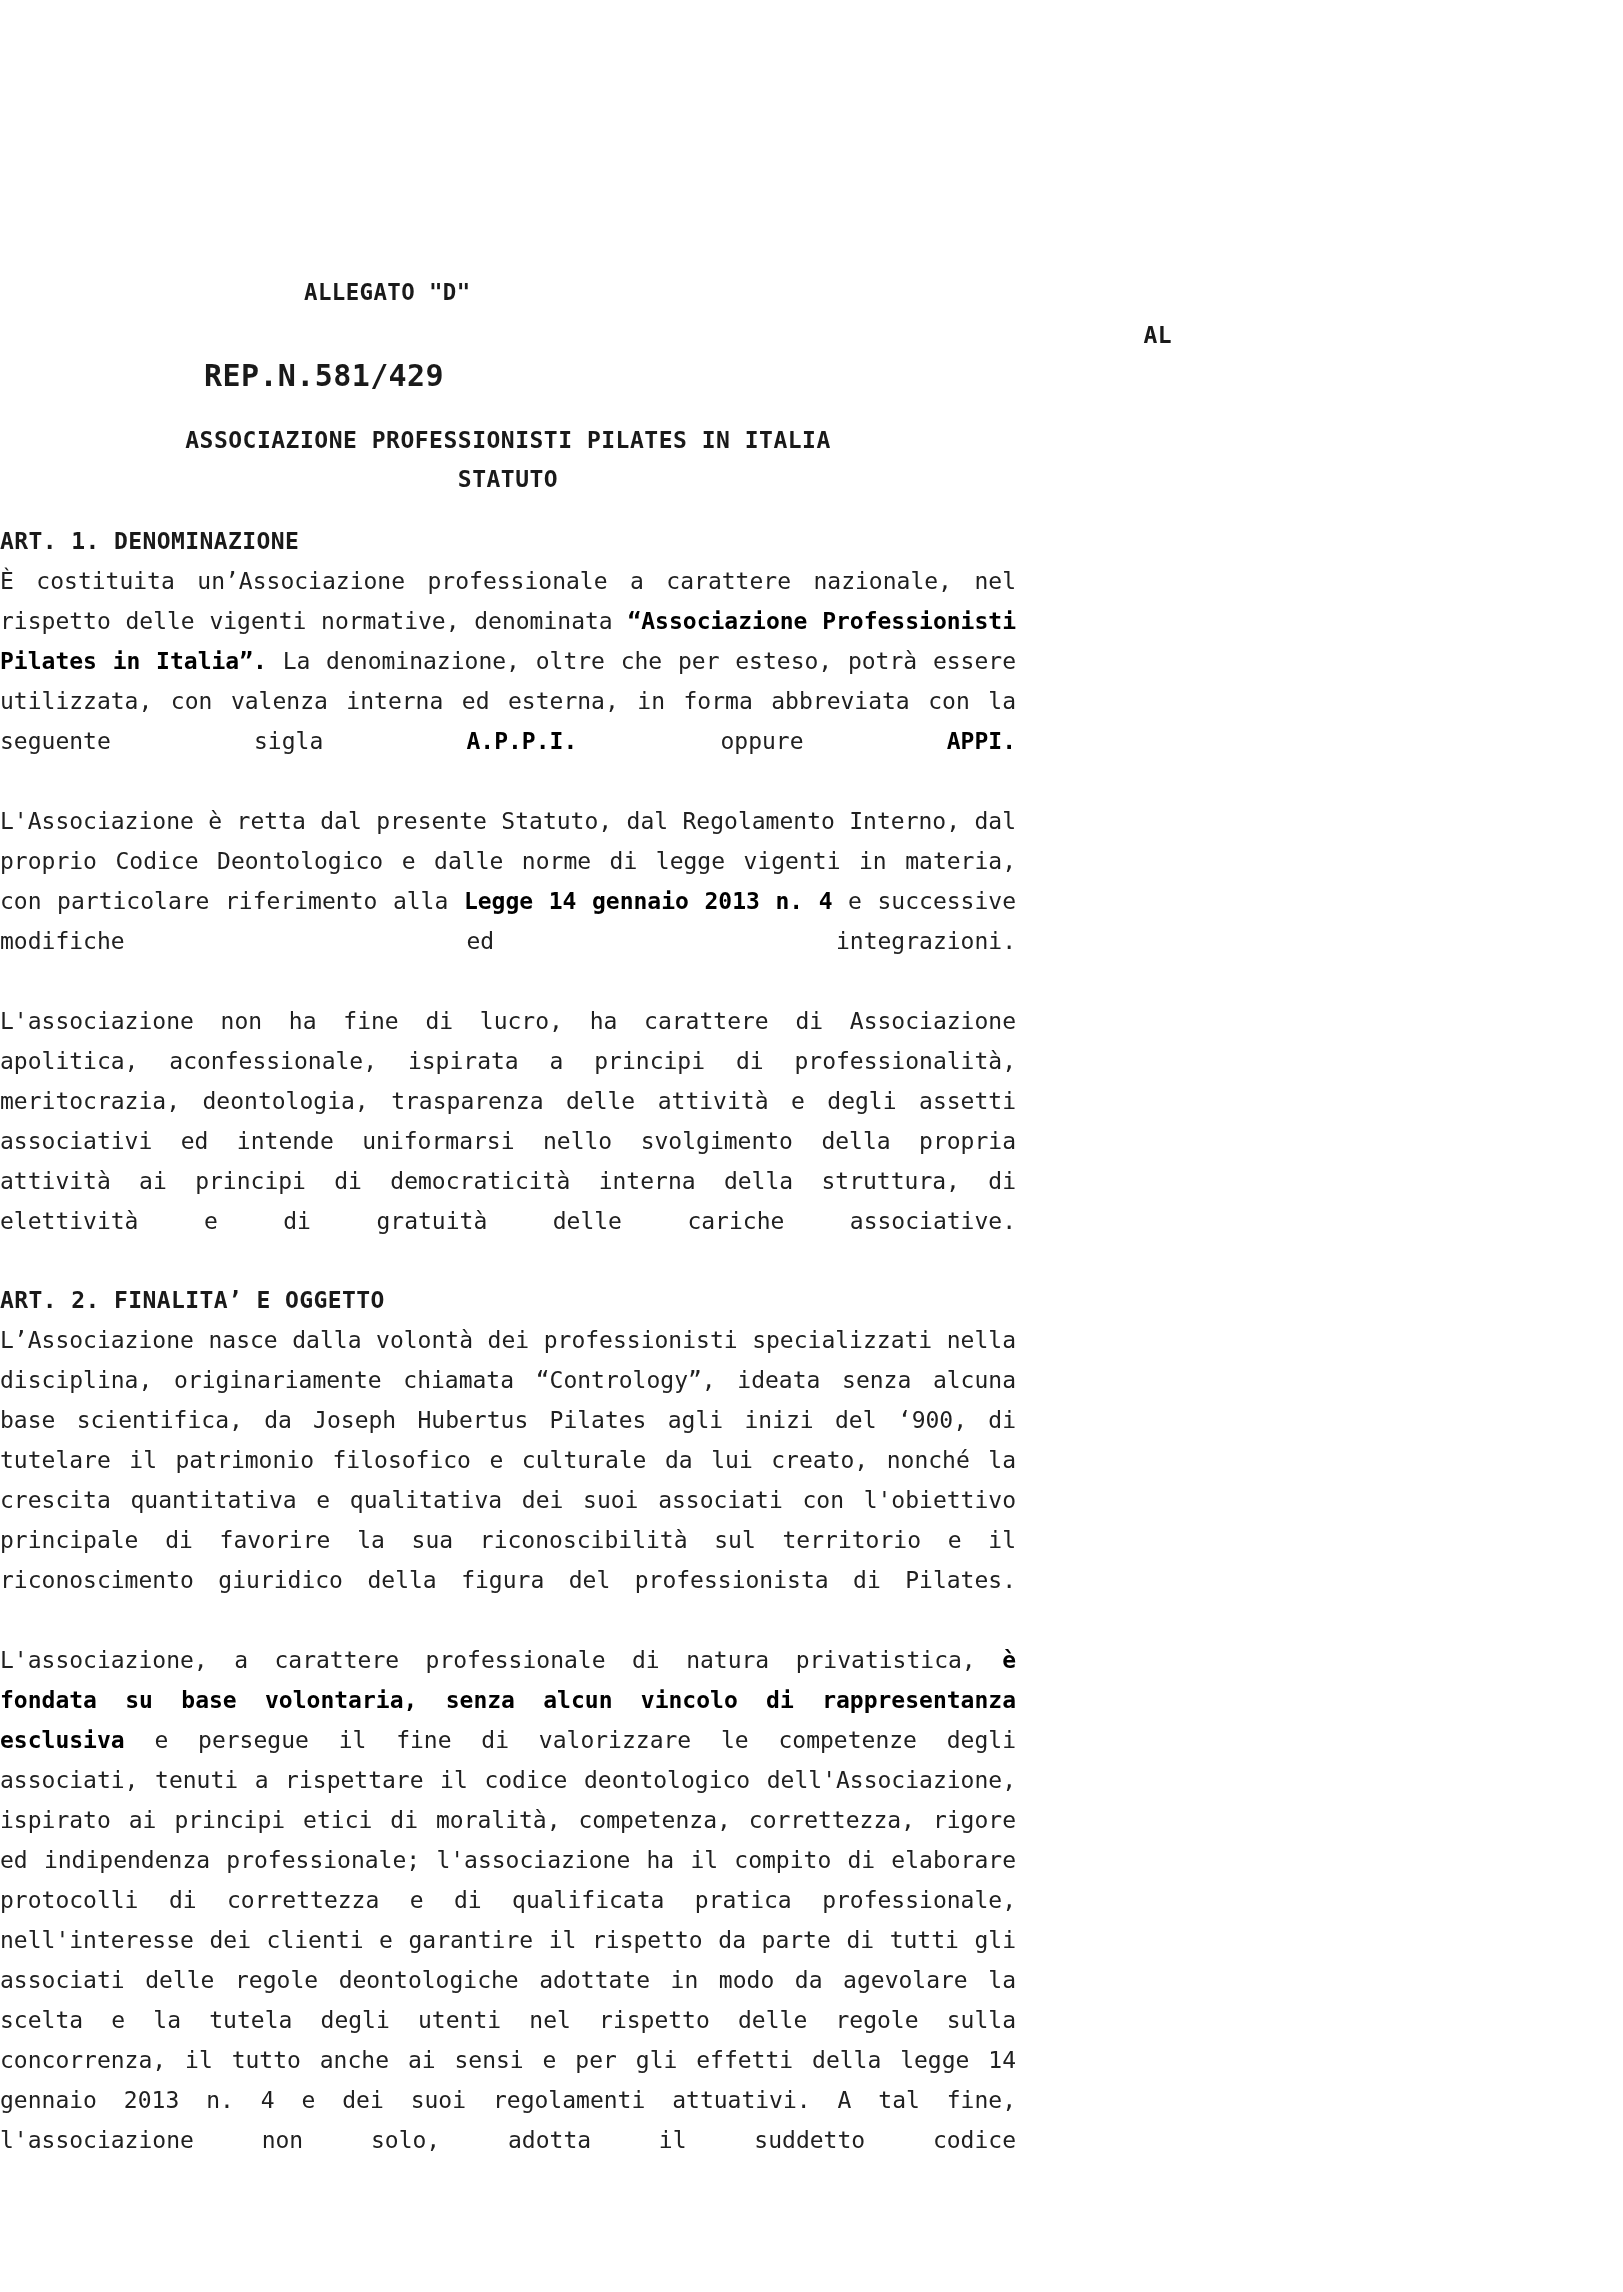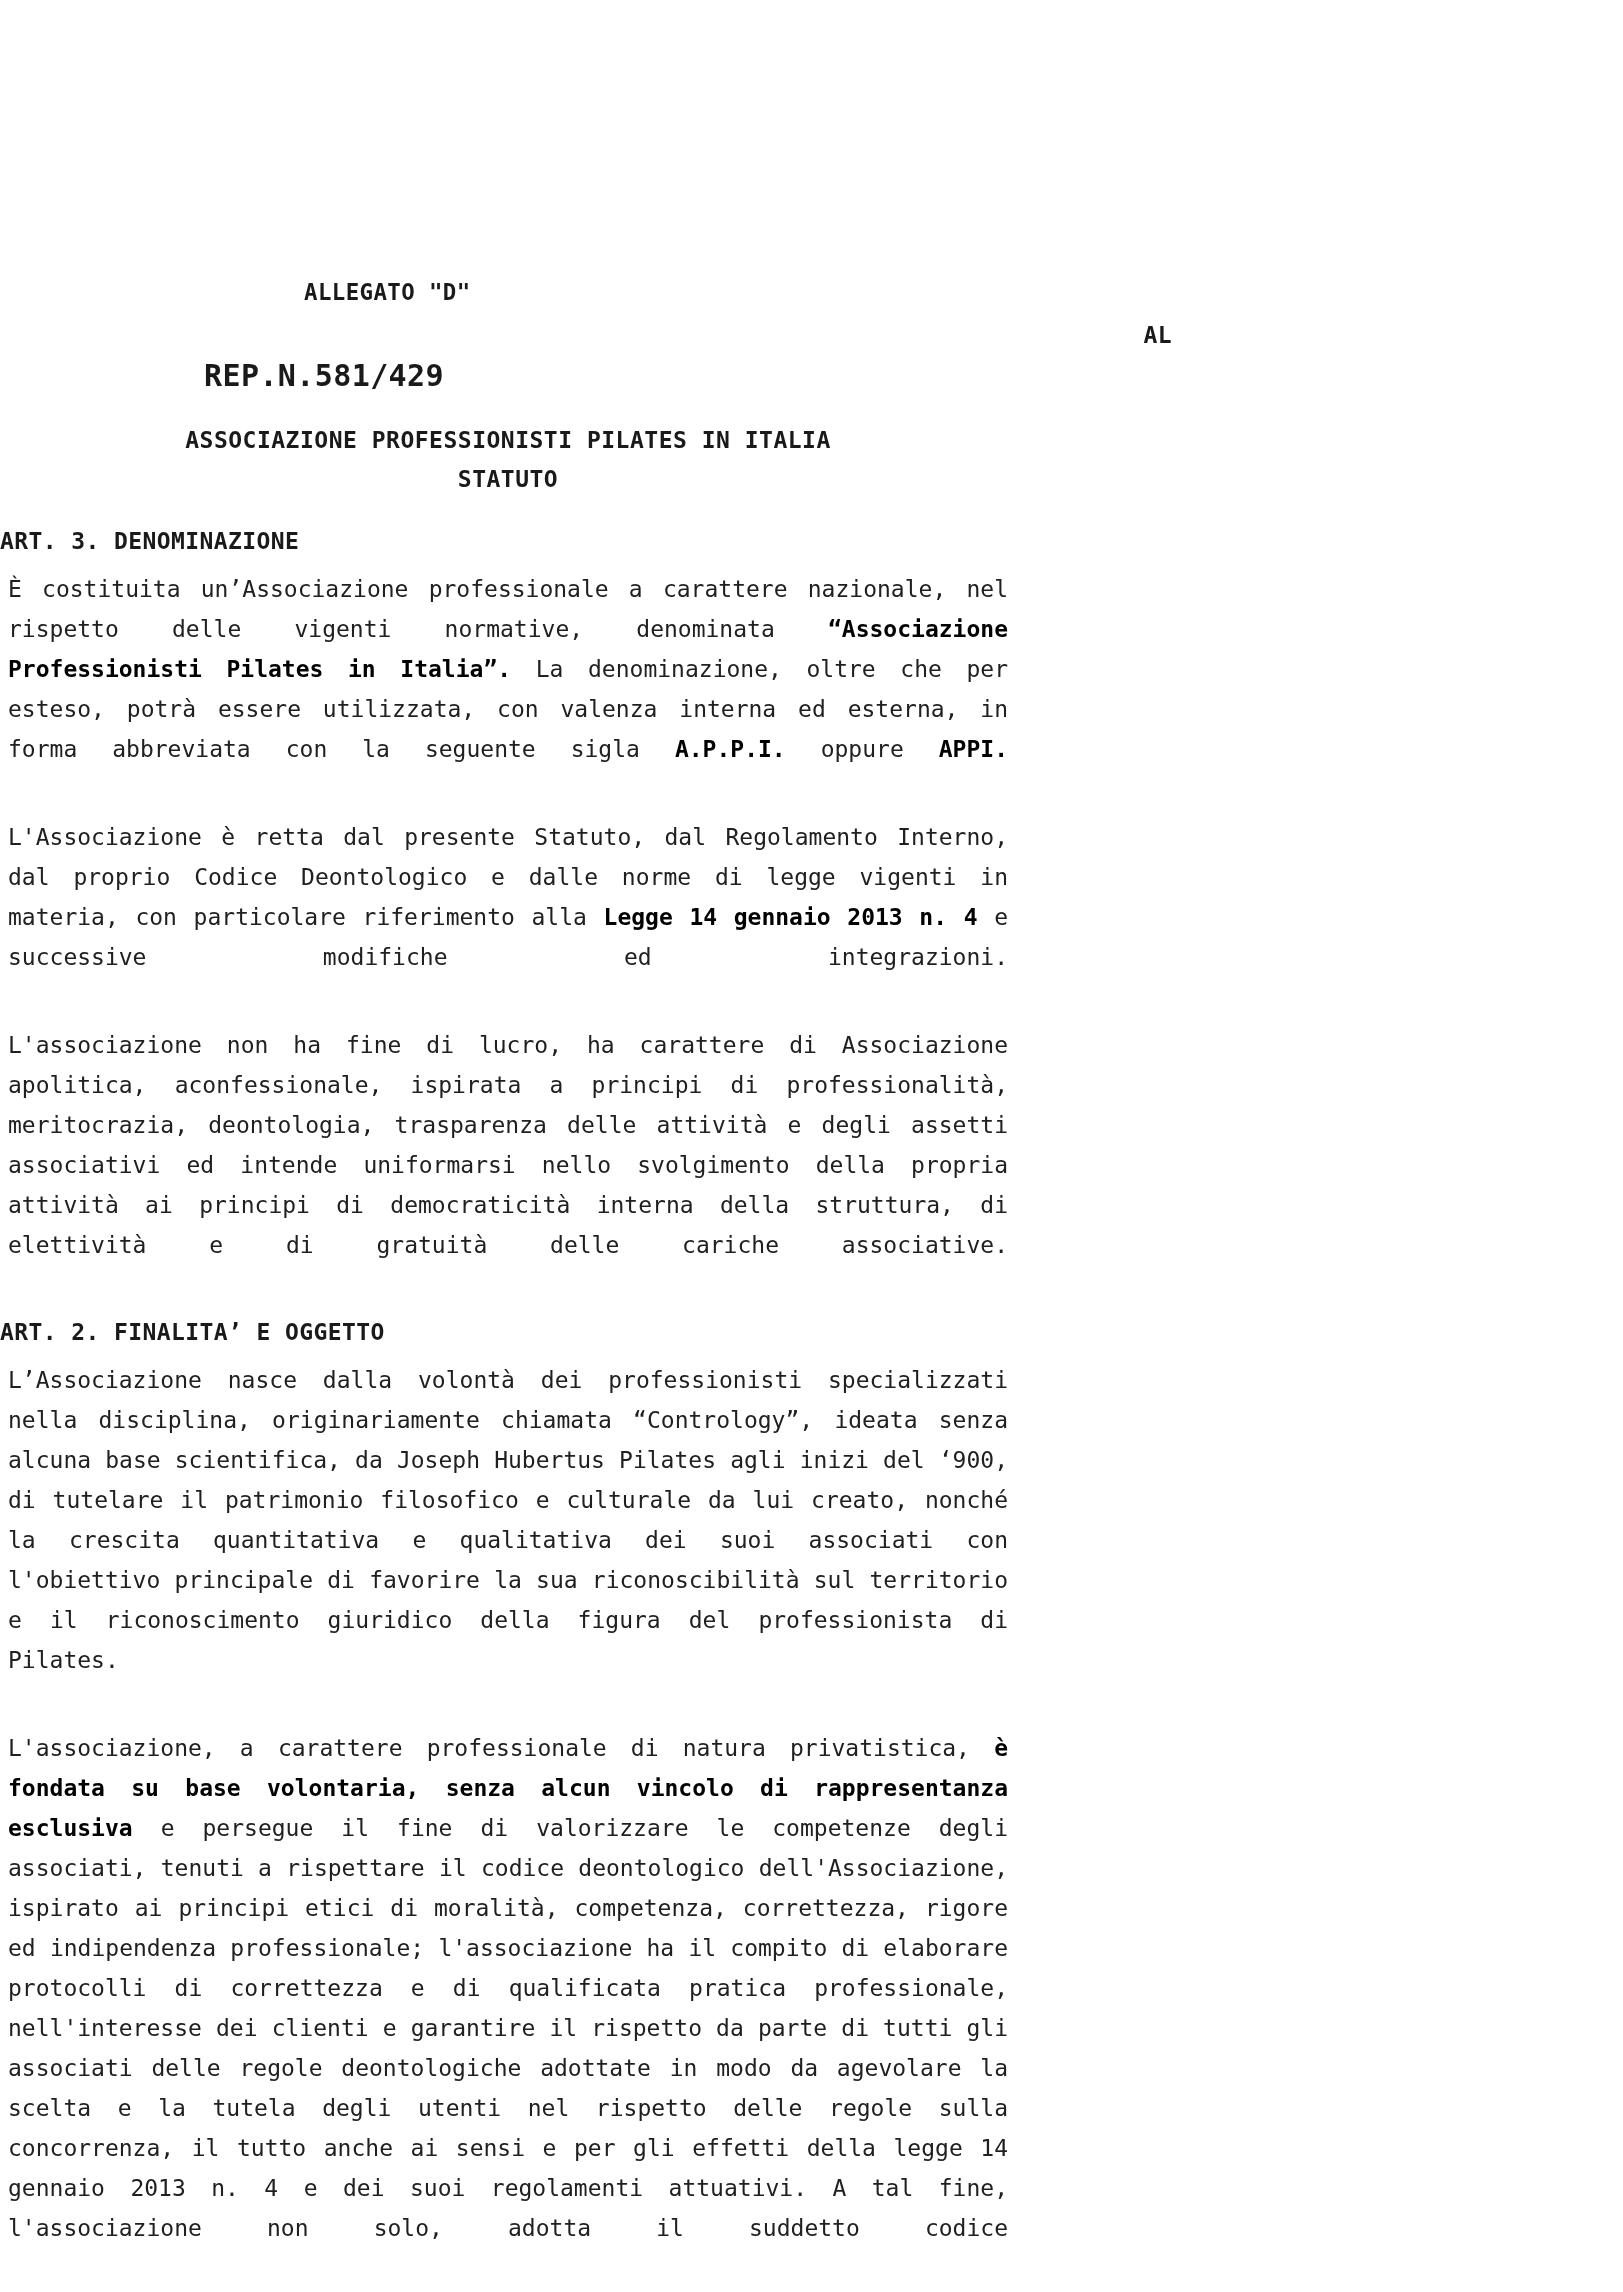--- a/index.html
+++ b/index.html
@@ -69,21 +69,21 @@
   .art-heading {
     font-weight: bold;
     font-size: 23px;
     letter-spacing: 0.4px;
     line-height: 39px;
     text-align: left;
     white-space: pre;
   }
   
   p.body {
-    margin: 8px;
+    margin: 0;
     font-size: 23px;
     line-height: 40px;
     text-align: justify;
     text-justify: inter-word;
     -webkit-hyphens: none;
     hyphens: none;
     color: #202020;
   }
   p.body.lastline-left:after {
     content: "";
@@ -117,21 +117,21 @@
   </div>
 
   <div class="rep">REP.N.581/429</div>
 
   <div id="title-stack">
     <div class="title-center">ASSOCIAZIONE PROFESSIONISTI PILATES IN ITALIA</div>
     <div class="title-center">STATUTO</div>
   </div>
 
   <div id="flow">
-      <div class="art-heading">ART. 3. DENOMINAZIONE</div>
+      <div class="art-heading">ART. 1. DENOMINAZIONE</div>
       <p class="body lastline-left"><span>È costituita un’Associazione professionale a carattere nazionale, nel rispetto delle vigenti normative, denominata </span><b>“Associazione Professionisti Pilates in Italia”.</b><span> La denominazione, oltre che per esteso, potrà essere utilizzata, con valenza interna ed esterna, in forma abbreviata con la seguente sigla </span><b>A.P.P.I.</b><span> oppure </span><b>APPI.</b></p>
       <p class="body lastline-left"><span>L'Associazione è retta dal presente Statuto, dal Regolamento Interno, dal proprio Codice Deontologico e dalle norme di legge vigenti in materia, con particolare riferimento alla </span><b>Legge 14 gennaio 2013 n. 4</b><span> e successive modifiche ed integrazioni.</span></p>
       <p class="body lastline-left"><span>L'associazione non ha fine di lucro, ha carattere di Associazione apolitica, aconfessionale, ispirata a principi di professionalità, meritocrazia, deontologia, trasparenza delle attività e degli assetti associativi ed intende uniformarsi nello svolgimento della propria attività ai principi di democraticità interna della struttura, di elettività e di gratuità delle cariche associative.</span></p>
       <div class="art-heading">ART. 2. FINALITA’ E OGGETTO</div>
       <p class="body lastline-left"><span>L’Associazione nasce dalla volontà dei professionisti specializzati nella disciplina, originariamente chiamata “Contrology”, ideata senza alcuna base scientifica, da Joseph Hubertus Pilates agli inizi del ‘900, di tutelare il patrimonio filosofico e culturale da lui creato, nonché la crescita quantitativa e qualitativa dei suoi associati con l'obiettivo principale di favorire la sua riconoscibilità sul territorio e il riconoscimento giuridico della figura del professionista di Pilates.</span></p>
       <p class="body lastline-left"><span>L'associazione, a carattere professionale di natura privatistica, </span><b>è fondata su base volontaria, senza alcun vincolo di rappresentanza esclusiva</b><span> e persegue il fine di valorizzare le competenze degli associati, tenuti a rispettare il codice deontologico dell'Associazione, ispirato ai principi etici di moralità, competenza, correttezza, rigore ed indipendenza professionale; l'associazione ha il compito di elaborare protocolli di correttezza e di qualificata pratica professionale, nell'interesse dei clienti e garantire il rispetto da parte di tutti gli associati delle regole deontologiche adottate in modo da agevolare la scelta e la tutela degli utenti nel rispetto delle regole sulla concorrenza, il tutto anche ai sensi e per gli effetti della legge 14 gennaio 2013 n. 4 e dei suoi regolamenti attuativi. A tal fine, l'associazione non solo, adotta il suddetto codice</span></p>
     </div>
 
 </div>
 

